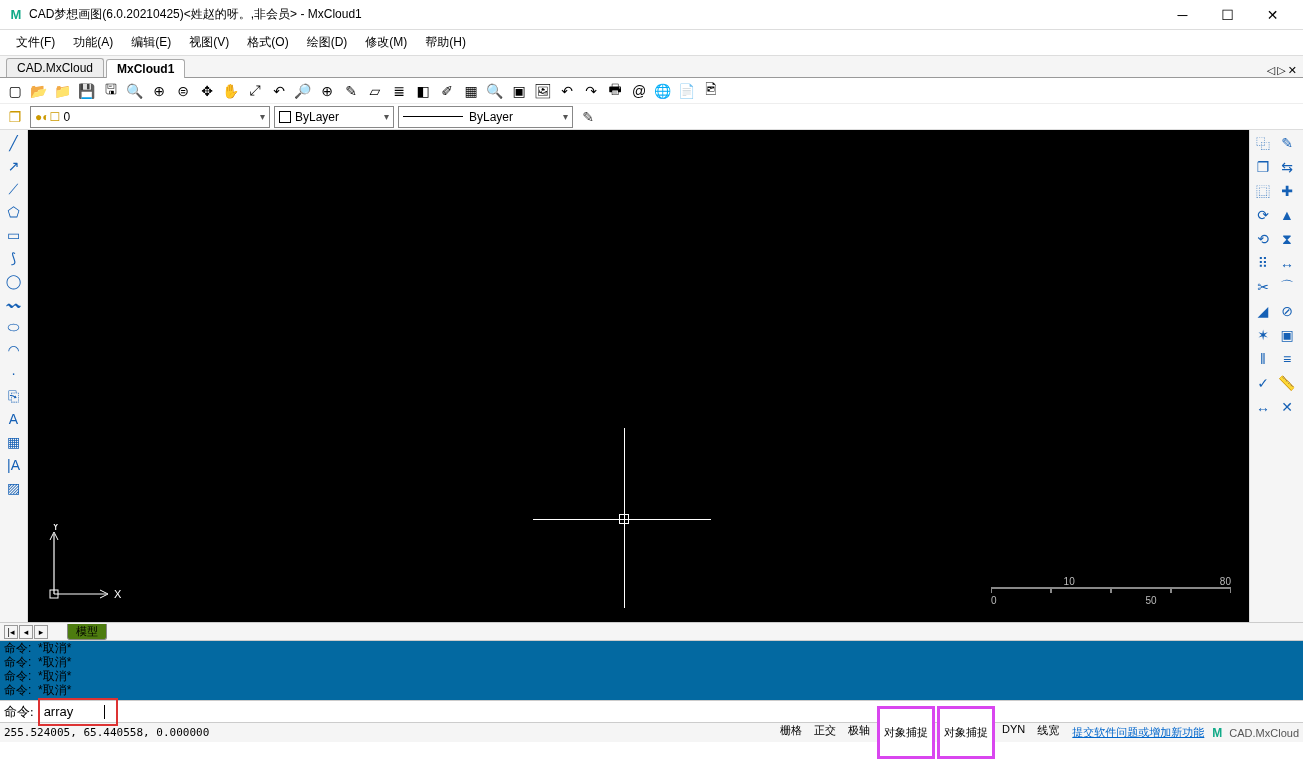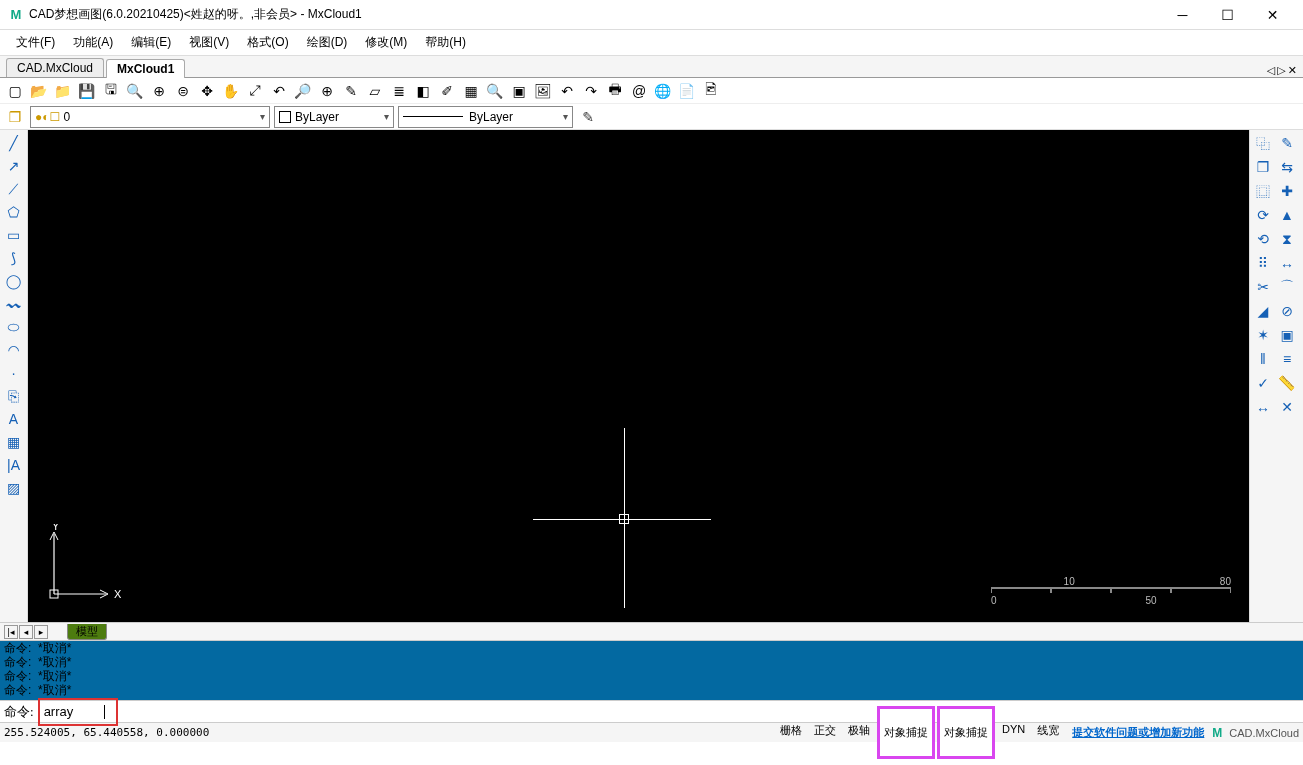--- a/index.html
+++ b/index.html
@@ -65,21 +65,21 @@
 .cmdline input { border:none; outline:none; font-family:inherit; font-size:inherit; width:60px;}
 .caret { display:inline-block; width:1px; height:14px; background:#000; animation:blink 1s step-end infinite;}
 @keyframes blink { 50% {opacity:0;} }
 
 
 .statusbar { height: 20px; border-top:1px solid #ccc; display:flex; align-items:center; font-size:11px; padding:0 4px; gap:8px; background:#f5f5f5;}
 .statusbar .coords { flex:0 0 auto; font-family:monospace;}
 .statusbar .spacer { flex:1;}
 .stbtn { padding:16px 4px; border:1px solid transparent; cursor:pointer; }
 .stbtn.boxed { border:3px solid #d946ef; background:#fff;}
-.statusbar .link { color:#0066cc; text-decoration:underline; cursor:pointer;font-weight:bold;}
+.statusbar .link { color:#0066cc; text-decoration:underline; cursor:pointer;}
 .statusbar .brand { color:#555; display:flex; align-items:center; gap:3px;}
 .statusbar .brand .logo{ width:14px; height:14px; color:#1a8; font-weight:bold; font-size:12px;}
 </style>
 </head>
 <body>
 
 <div class="titlebar">
   <span class="logo">M</span>
   <span class="title">CAD梦想画图(6.0.20210425)&lt;姓赵的呀。,非会员&gt; - MxCloud1</span>
   <div class="winbtns">

